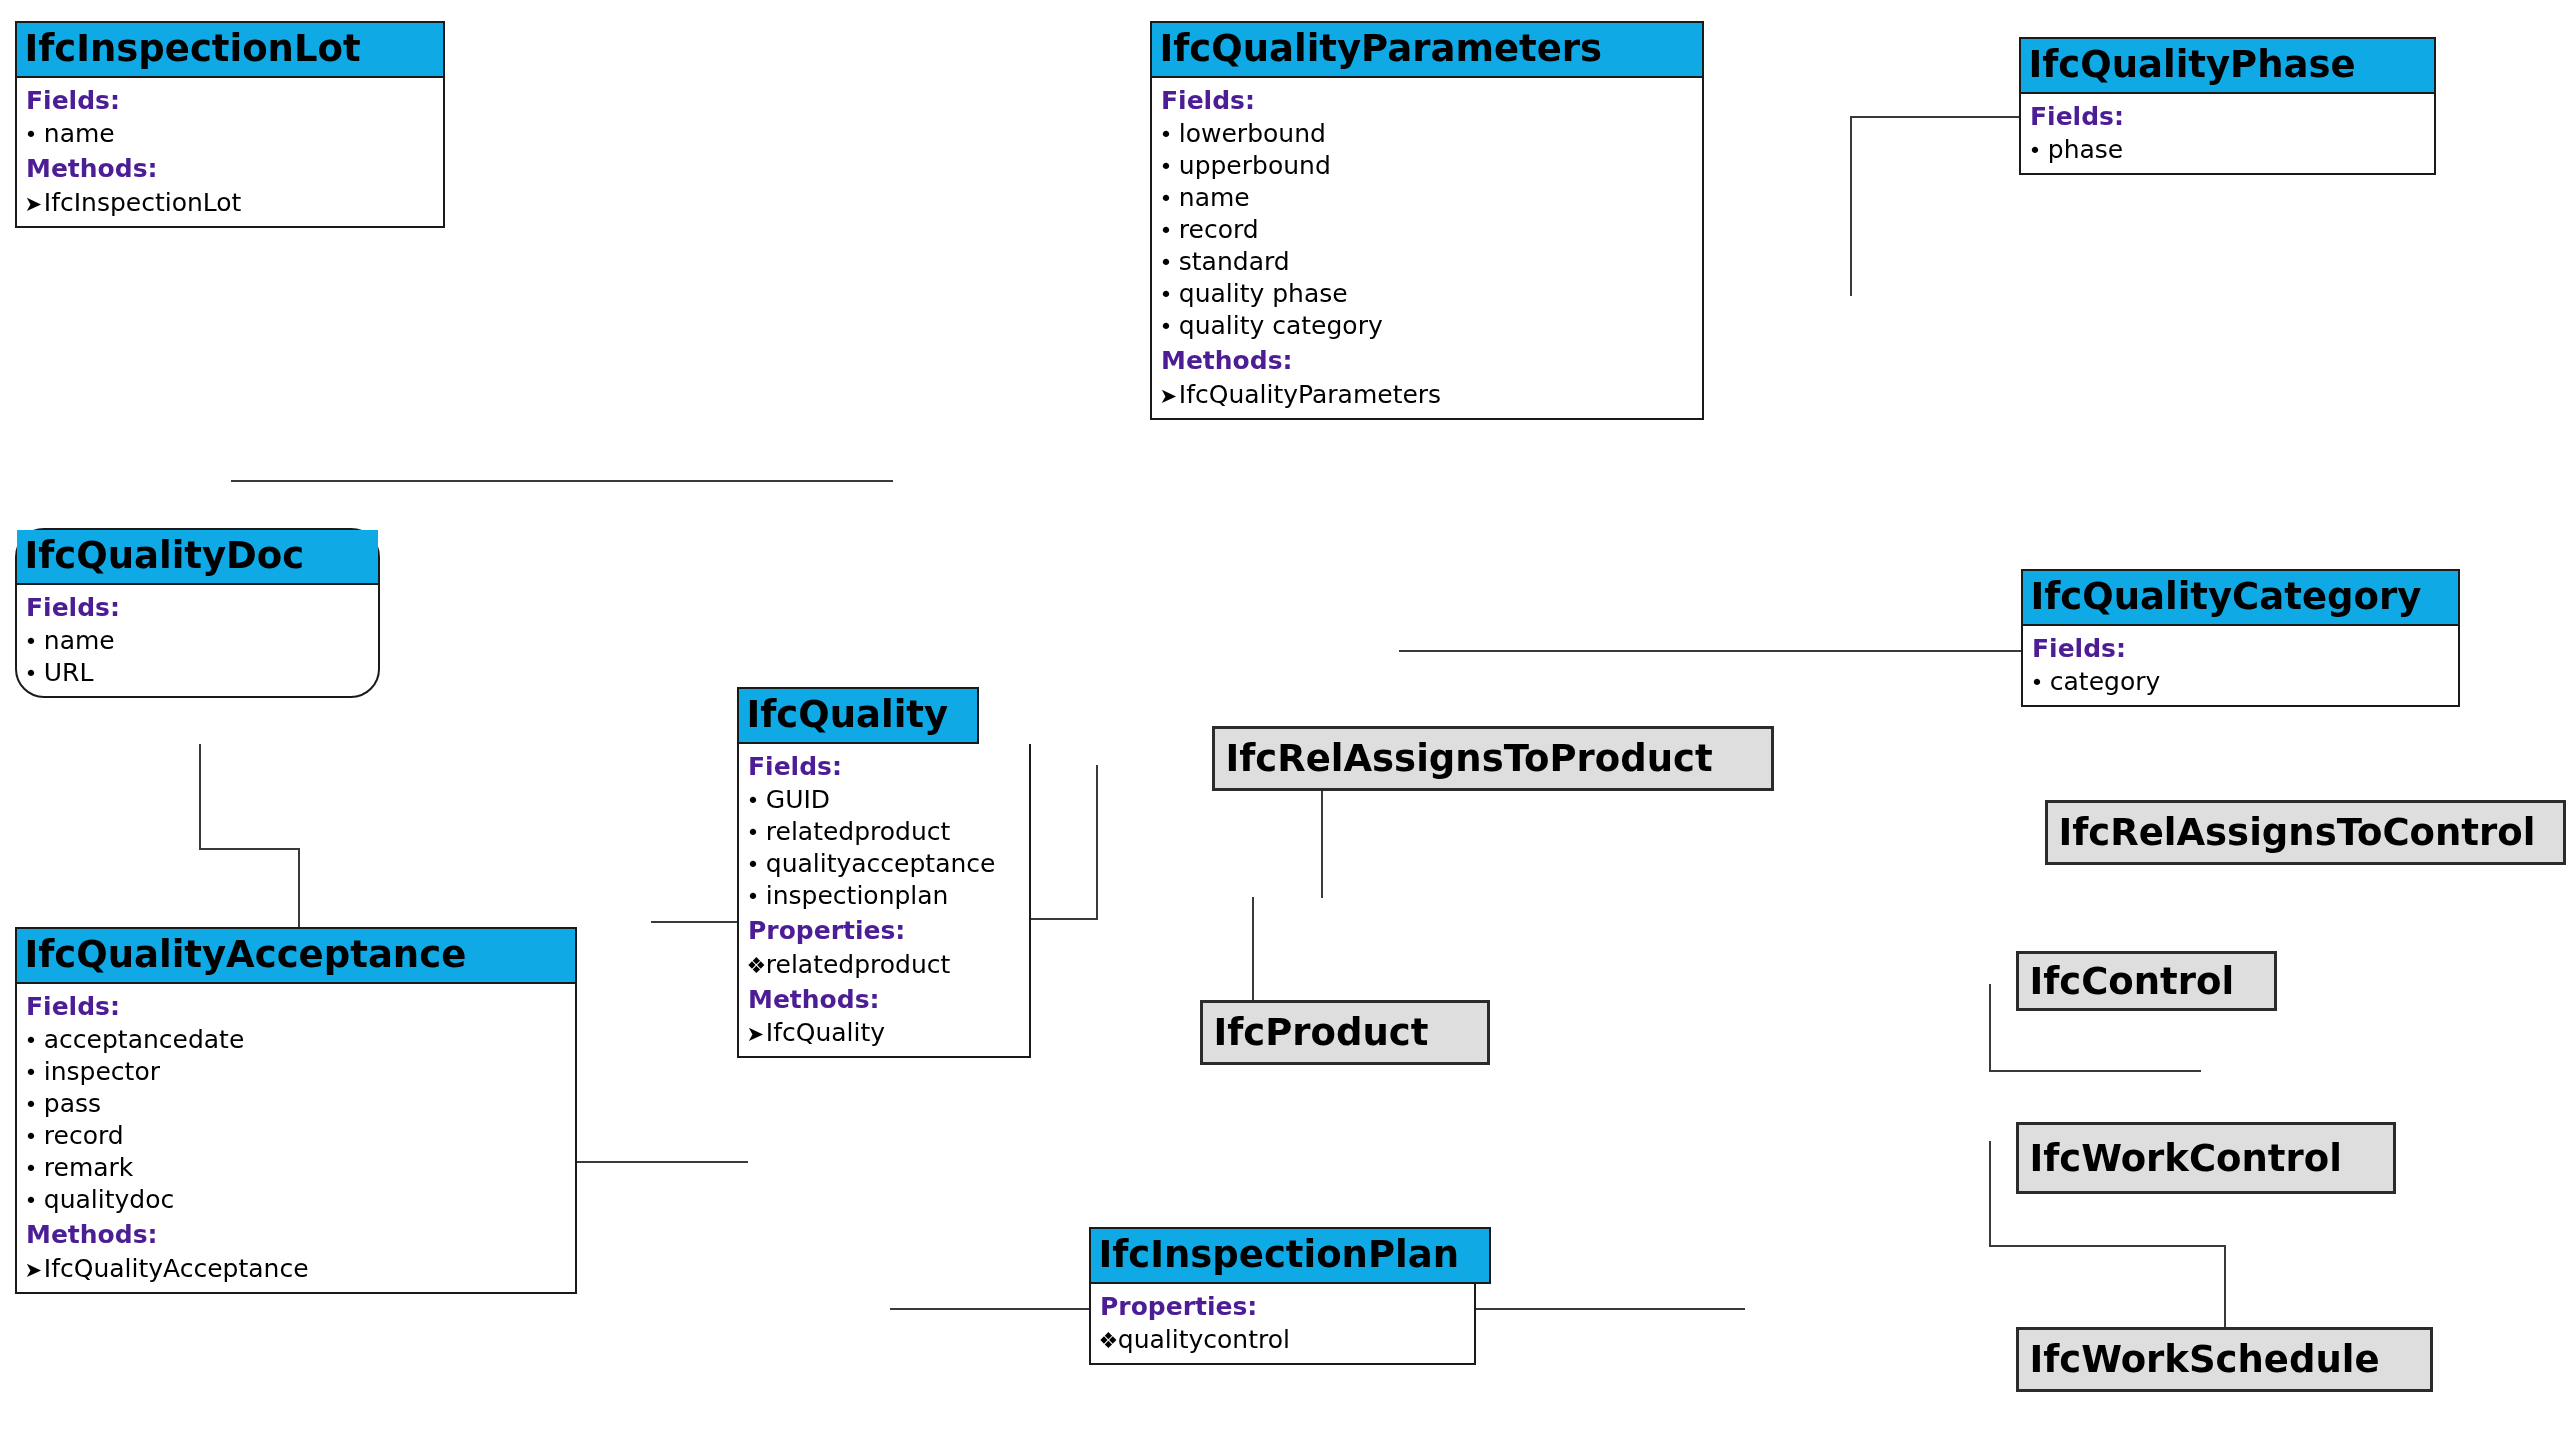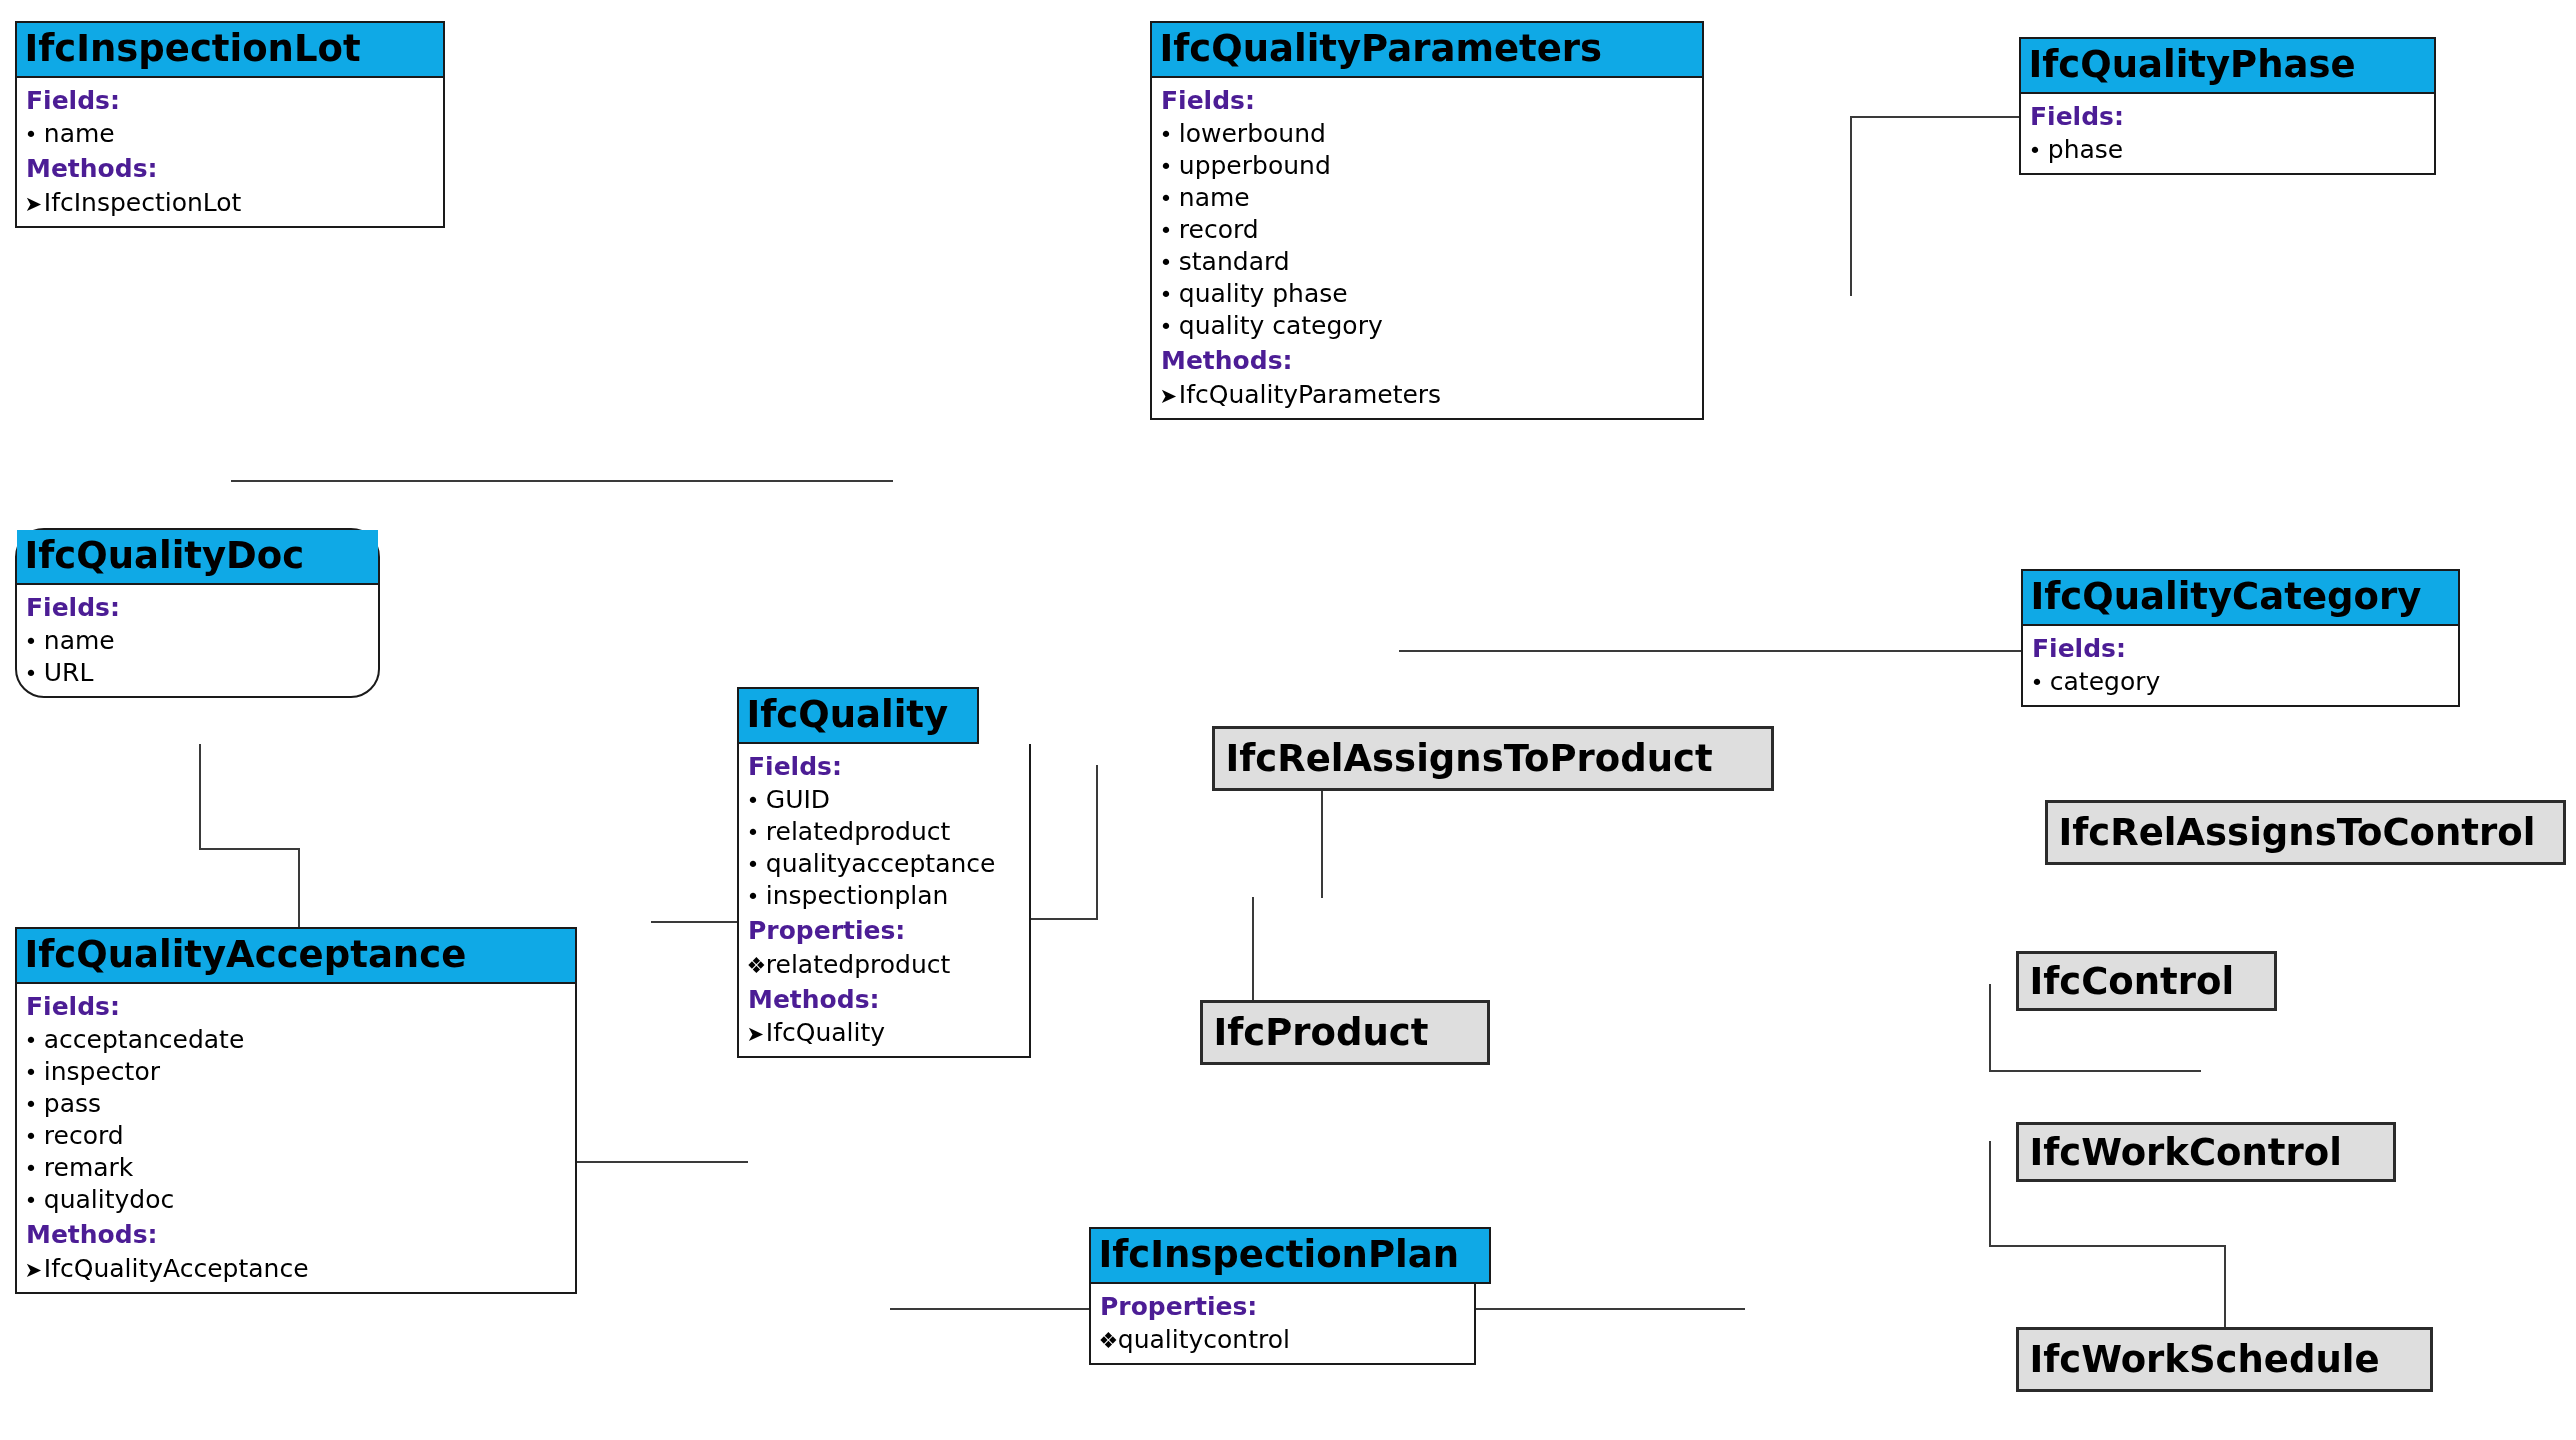--- a/index.html
+++ b/index.html
@@ -256,21 +256,21 @@
   </div>
 
   <div class="gbox" style="left:1200px;top:1000px;width:290px;height:65px;">
     <span>IfcProduct</span>
   </div>
 
   <div class="gbox" style="left:2016px;top:951px;width:261px;height:60px;">
     <span>IfcControl</span>
   </div>
 
-  <div class="gbox" style="left:2016px;top:1122px;width:380px;height:60px;">
+  <div class="gbox" style="left:2016px;top:1122px;width:380px;height:72px;">
     <span>IfcWorkControl</span>
   </div>
 
   <div class="gbox" style="left:2016px;top:1327px;width:417px;height:65px;">
     <span>IfcWorkSchedule</span>
   </div>
 
 </div>
 
 

